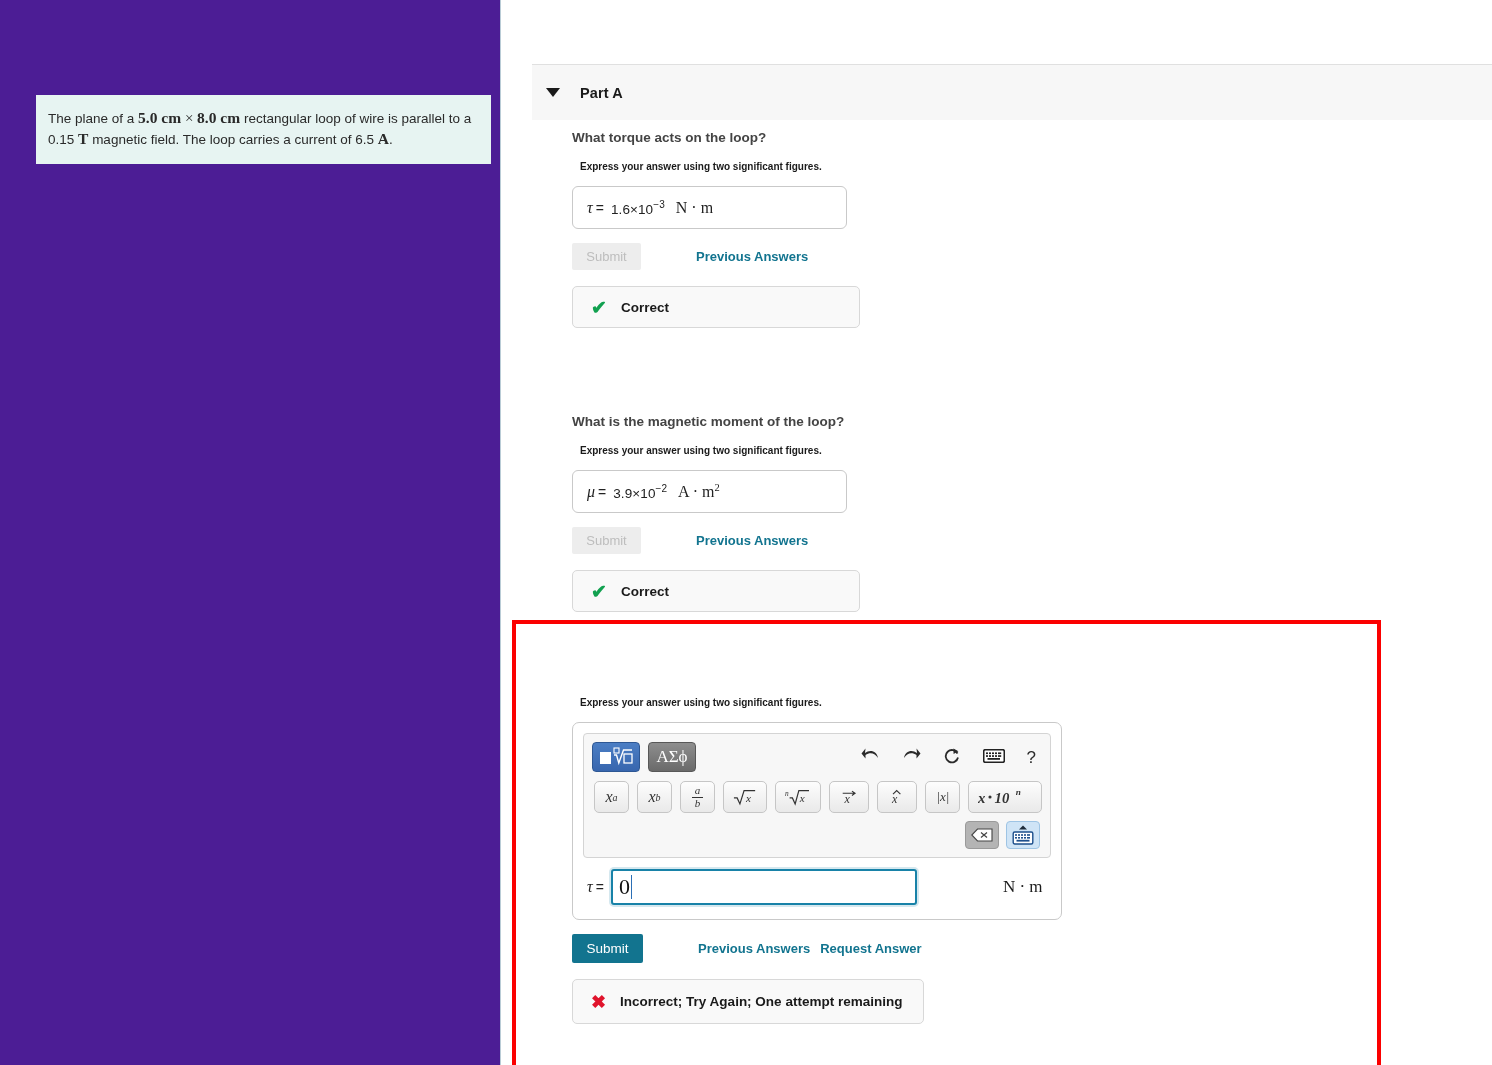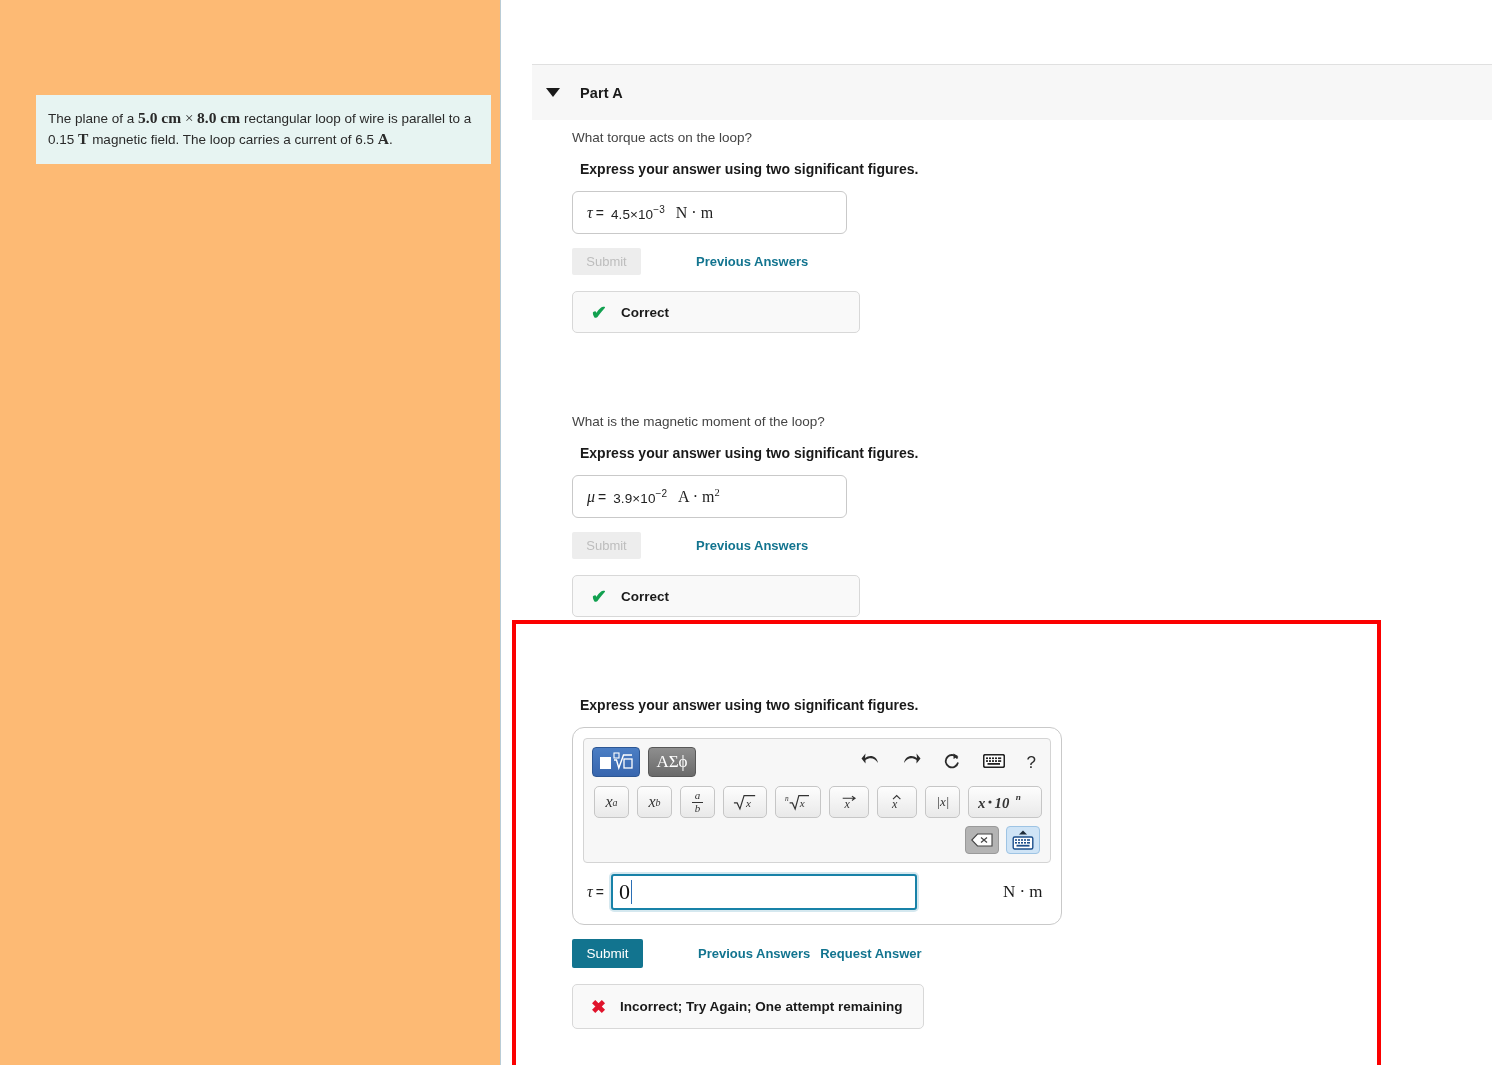--- a/index.html
+++ b/index.html
@@ -7,21 +7,21 @@
   html, body {
     margin: 0; padding: 0;
     width: 1492px; height: 1065px;
     background: #ffffff;
     font-family: "Liberation Sans", sans-serif;
     overflow: hidden;
   }
   #root { position: relative; width: 1492px; height: 1065px; }
 
   
-  .left-pane { position: absolute; left: 0; top: 0; width: 500px; height: 1065px; background:#fdba74; }
+  .left-pane { position: absolute; left: 0; top: 0; width: 500px; height: 1065px; background:#4c1d95; }
   .vdivider { position: absolute; left: 500px; top: 0; width: 1px; height: 1065px; background:#b9ccd6; }
 
   .problem-box {
     position: absolute; left: 36px; top: 95px; width: 455px;
     background: #e7f4f2;
     padding: 13px 14px 15px 12px;
     font-size: 13.5px; color: #2a2a2a; line-height: 1.32;
   }
   .mathtxt { font-family: "Liberation Serif", serif; font-weight: bold; font-size: 15.5px; }
   .mathtxt-n { font-family: "Liberation Serif", serif; font-weight: bold; font-size: 15px; }
@@ -36,22 +36,22 @@
   }
   .caret {
     width: 0; height: 0; margin-left: 14px; margin-right: 20px;
     border-left: 7px solid transparent; border-right: 7px solid transparent;
     border-top: 9px solid #1a1a1a;
   }
   .part-title { font-size: 14.5px; font-weight: bold; color: #1a1a1a; letter-spacing: .1px; }
 
   .part-body { position: absolute; left: 40px; }
 
-  .q-text { font-size: 13.5px; color: #444; margin: 0 0 16px 0; }
-  .q-bold { font-size: 14px; color: #1a1a1a; font-weight: bold; margin: 0 0 14px 0; padding-left: 8px; }
+  .q-text { font-size: 13.5px; color: #444; margin: 0 0 16px 0; font-weight: bold; }
+  .q-bold { font-size: 10px; color: #1a1a1a; font-weight: bold; margin: 0 0 14px 0; padding-left: 8px; }
 
   
   .ans-box {
     width: 275px; height: 43px;
     border: 1px solid #c9c9c9; border-radius: 6px; background:#fff;
     display: flex; align-items: center; padding-left: 14px;
   }
   .sym { font-family: "Liberation Serif", serif; font-style: italic; font-size: 16px; color:#222; }
   .eq { font-size: 14px; color:#222; margin: 0 7px 0 3px; }
   .val { font-size: 13.5px; color:#222; letter-spacing: .1px; }
@@ -79,21 +79,21 @@
     border: 1px solid #d8d8d8; border-radius: 5px; background: #f9f9f9;
     display: flex; align-items: center; padding-left: 18px;
   }
   .status-box.wide { width: 352px; height: 45px; }
   .ok-mark { color: #12a150; font-size: 19px; font-weight: bold; line-height: 1; }
   .x-mark { color: #e0142c; font-size: 18px; font-weight: bold; line-height: 1; }
   .status-text { font-size: 13.5px; font-weight: bold; color: #1a1a1a; margin-left: 14px; }
 
   
   .editor-outer {
-    width: 490px; border: 1px solid #c9c9c9; border-radius: 12px; background: #fff;
+    width: 490px; border: 1px solid #c9c9c9; border-radius: 7px; background: #fff;
     padding: 10px 10px 10px 10px;
   }
   .editor-toolbar {
     border: 1px solid #d4d4d4; border-radius: 4px; background:#f7f7f7;
     padding: 6px 8px 8px 8px;
   }
   .tb-row1 { display: flex; align-items: center; height: 34px; }
   .mode-btn {
     width: 48px; height: 30px; border-radius: 4px; display:flex; align-items:center; justify-content:center;
     cursor: pointer; margin-right: 8px;
@@ -163,21 +163,21 @@
     <div class="part-header" style="top:64px;">
       <div class="caret"></div>
       <div class="part-title">Part A</div>
     </div>
     <div class="part-body" style="top:130px;">
       <p class="q-text">What torque acts on the loop?</p>
       <p class="q-bold">Express your answer using two significant figures.</p>
       <div class="ans-box">
         <span class="sym">τ</span>
         <span class="eq">=</span>
-        <span class="val"><span>4.5×10</span><sup>−3</sup></span>
+        <span class="val"><span>1.6×10</span><sup>−3</sup></span>
         <span class="unit">N · m</span>
       </div>
       <div class="btn-row">
         <button class="submit-disabled">Submit</button>
         <a class="link">Previous Answers</a>
       </div>
       <div class="status-box">
         <span class="ok-mark">✔</span>
         <span class="status-text">Correct</span>
       </div>

